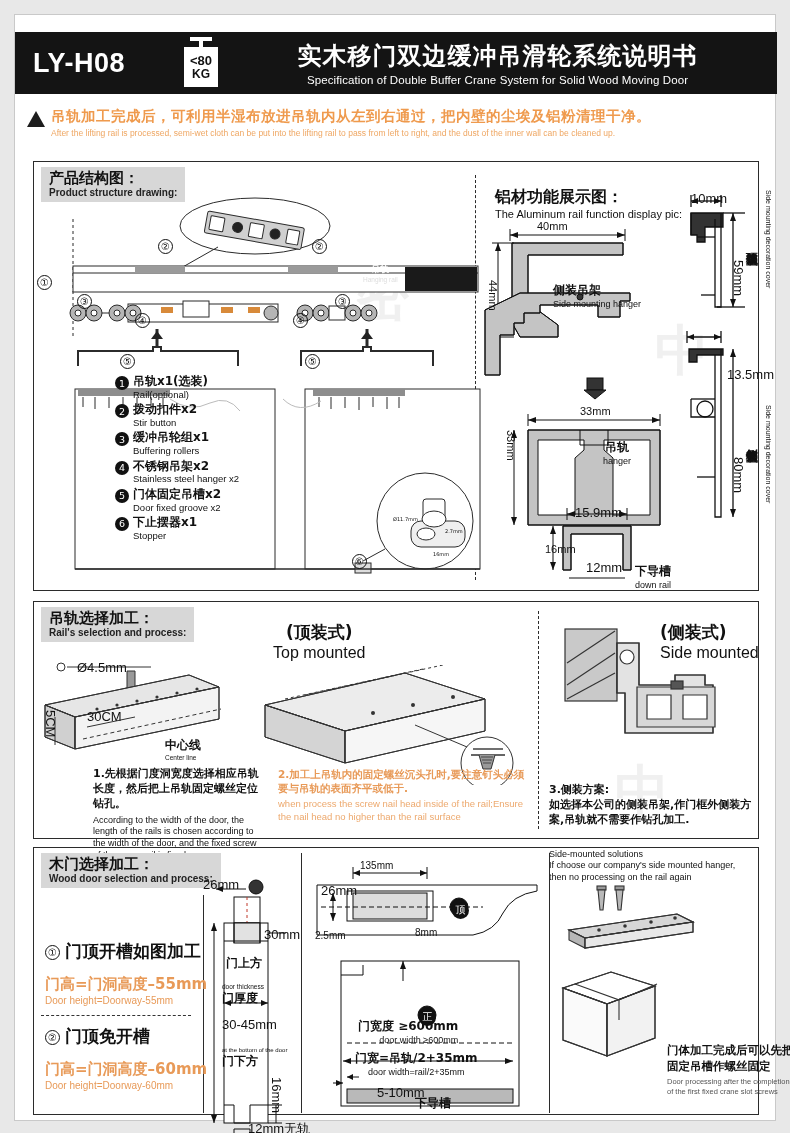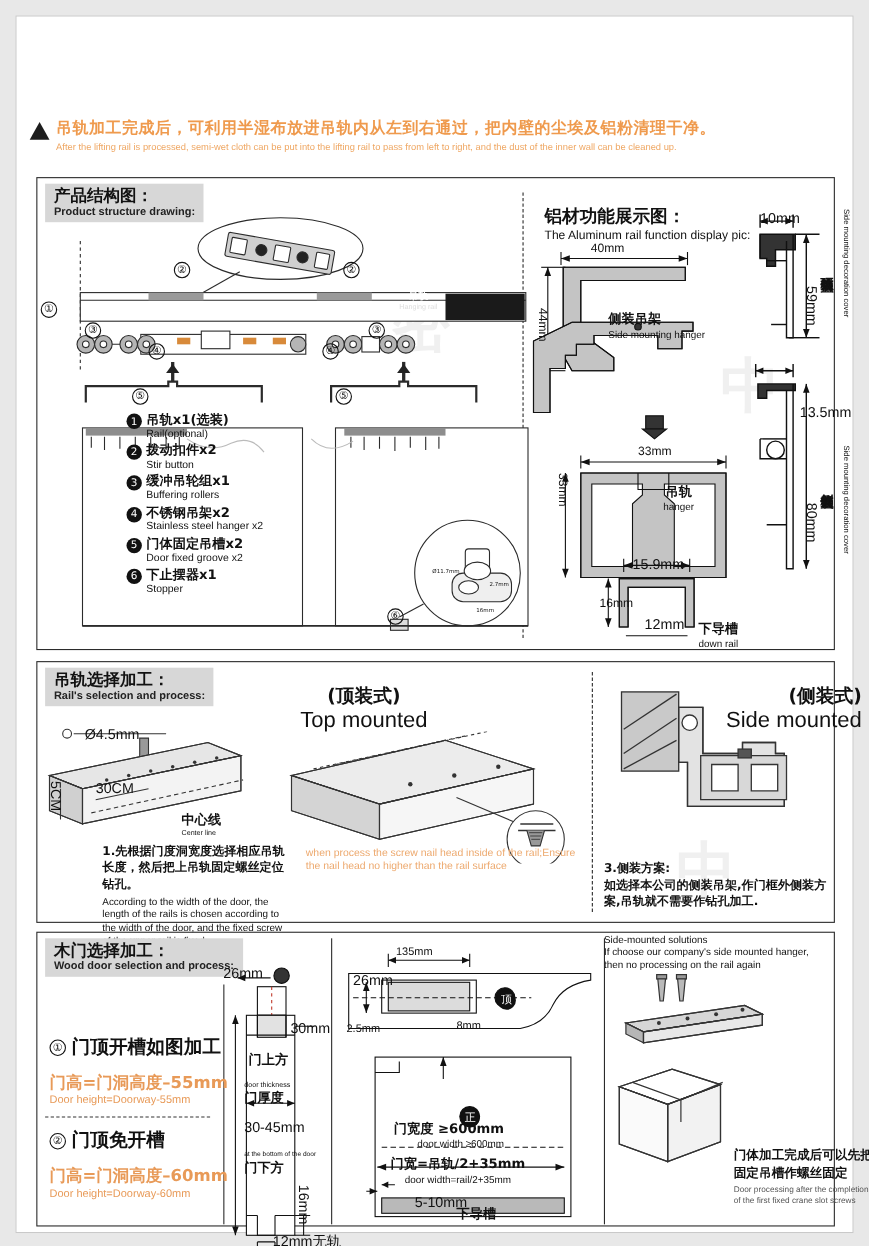--- a/index.html
+++ b/index.html
@@ -104,21 +104,21 @@
   .lbl-cn { font-size: 12px; font-weight: bold; color: #111; font-family: "DejaVu Sans", sans-serif; }
   .lbl-en { font-size: 9px; color: #111; }
   .dim { position: absolute; font-size: 11px; color: #111; white-space: nowrap; }
   .dim-s { position: absolute; font-size: 13px; color: #111; white-space: nowrap; }
   .vert { writing-mode: vertical-rl; }
 
   .head-cn { font-size: 16px; font-weight: bold; color: #111; font-family: "DejaVu Sans", sans-serif; }
   .head-en { font-size: 11px; color: #111; font-weight: 500; }
 
   .big-cn { font-size: 17px; font-weight: bold; color: #111; font-family: "DejaVu Sans", sans-serif; }
-  .big-en { font-size: 20px; color: #111; }
+  .big-en { font-size: 16px; color: #111; }
 
   .note-cn { font-size: 11px; font-weight: bold; color: #111; font-family: "DejaVu Sans", sans-serif; line-height: 1.35; }
   .note-en { font-size: 9px; color: #111; line-height: 1.3; }
   .note-cn-o { font-size: 10.5px; font-weight: bold; color: #e89a58; font-family: "DejaVu Sans", sans-serif; line-height: 1.35; }
   .note-en-o { font-size: 9.5px; color: #eda96e; line-height: 1.3; }
 
   .orange-cn { font-size: 15px; color: #e89a58; font-family: "DejaVu Sans", sans-serif; font-weight: bold; }
   .orange-en { font-size: 10px; color: #e89a58; }
 
   .circ-num {
@@ -144,20 +144,34 @@
 <body>
 
 <div class="page">
 
   <div class="watermark" style="left:340px;top:245px;">密</div>
   <div class="watermark" style="left:640px;top:300px;">中</div>
   <div class="watermark" style="left:100px;top:480px;">密</div>
   <div class="watermark" style="left:600px;top:740px;">中</div>
   <div class="watermark" style="left:420px;top:960px;">密</div>
 
+  <div class="header">
+    <div class="model-code">LY-H08</div>
+    <div class="weight-badge">
+      <div class="wb-hook"></div>
+      <div class="wb-box">
+        <div class="wb-top">&lt;80</div>
+        <div class="wb-bot">KG</div>
+      </div>
+    </div>
+    <div class="title-block">
+      <div class="title-cn">实木移门双边缓冲吊滑轮系统说明书</div>
+      <div class="title-en">Specification of Double Buffer Crane System for Solid Wood Moving Door</div>
+    </div>
+  </div>
 
   <div class="warn">
     <div class="warn-tri"></div>
     <div>
       <div class="warn-cn">吊轨加工完成后，可利用半湿布放进吊轨内从左到右通过，把内壁的尘埃及铝粉清理干净。</div>
       <div class="warn-en">After the lifting rail is processed, semi-wet cloth can be put into the lifting rail to pass from left to right, and the dust of the inner wall can be cleaned up.</div>
     </div>
   </div>
 
   <div class="sect" id="sect1"></div>
@@ -465,21 +479,21 @@
   <div class="sect-title" style="left:26px;top:592px;">
     <div class="st-cn">吊轨选择加工：</div>
     <div class="st-en">Rail's selection and process:</div>
   </div>
   <div class="divider-v" style="left:523px;top:596px;height:218px;"></div>
 
   <div class="lbl" style="left:258px;top:606px;text-align:center;">
     <div class="big-cn">(顶装式)</div>
     <div class="big-en">Top mounted</div>
   </div>
-  <div class="lbl" style="left:645px;top:606px;text-align:right;">
+  <div class="lbl" style="left:645px;top:606px;text-align:left;">
     <div class="big-cn">(侧装式)</div>
     <div class="big-en">Side mounted</div>
   </div>
 
   <svg class="svglayer" width="230" height="145" style="left:24px;top:638px;">
     <g stroke="#333" fill="none" stroke-width="1">
       <line x1="28" y1="14" x2="112" y2="14"></line>
       <circle cx="22" cy="14" r="4"></circle>
 
       <path d="M88 18 L88 40 L96 40 L96 18 Z" fill="#999"></path>
@@ -560,20 +574,21 @@
       <path d="M128 72 L152 72 L152 96 L128 96 Z" fill="#fff"></path>
       <rect x="116" y="58" width="12" height="8" fill="#555"></rect>
     </g>
   </svg>
 
   <div class="lbl" style="left:78px;top:752px;width:170px;white-space:normal;">
     <div class="note-cn">1.先根据门度洞宽度选择相应吊轨长度，然后把上吊轨固定螺丝定位钻孔。</div>
     <div class="note-en" style="margin-top:3px;">According to the width of the door, the length of the rails is chosen according to the width of the door, and the fixed screw of the upper rail is fixed</div>
   </div>
   <div class="lbl" style="left:263px;top:752px;width:250px;white-space:normal;">
+    <div class="note-cn-o">2.加工上吊轨内的固定螺丝沉头孔时,要注意钉头必须要与吊轨的表面齐平或低于.</div>
     <div class="note-en-o" style="margin-top:3px;">when process the screw nail head inside of the rail;Ensure the nail head no higher than the rail surface</div>
   </div>
   <div class="lbl" style="left:534px;top:750px;width:205px;white-space:pre-line;">
     <div class="note-cn">3.侧装方案:
 如选择本公司的侧装吊架,作门框外侧装方案,吊轨就不需要作钻孔加工.</div>
     <div class="note-en" style="margin-top:3px;">Side-mounted solutions
 If choose our company's side mounted hanger, then no processing on the rail again</div>
   </div>
 
   <div class="sect" id="sect3"></div>

